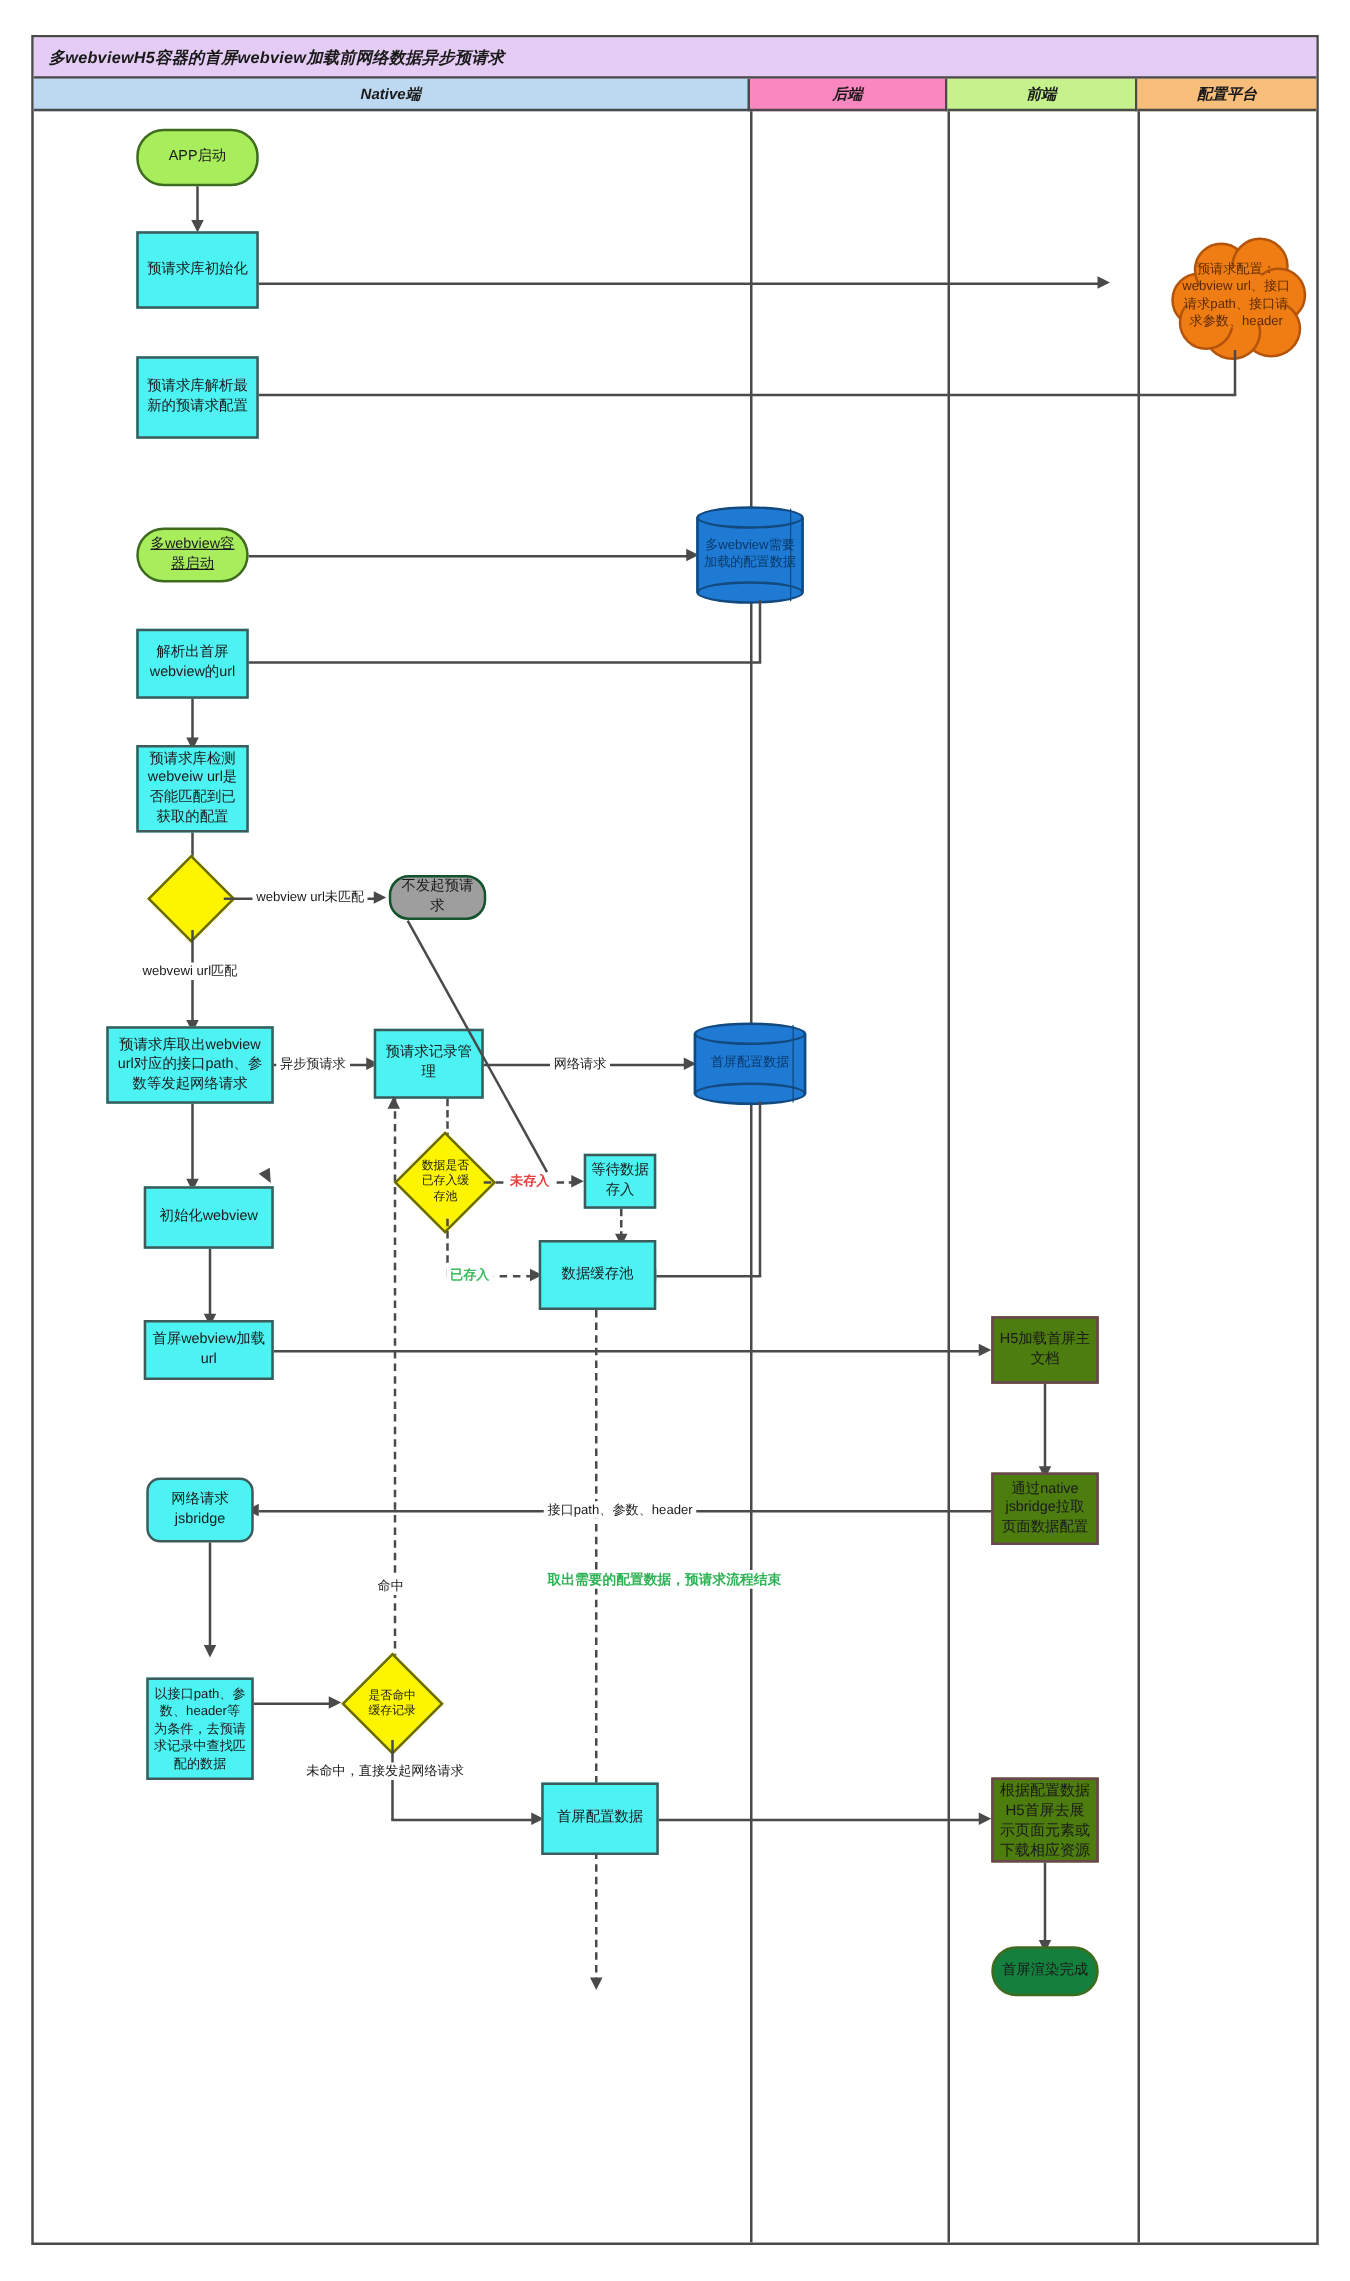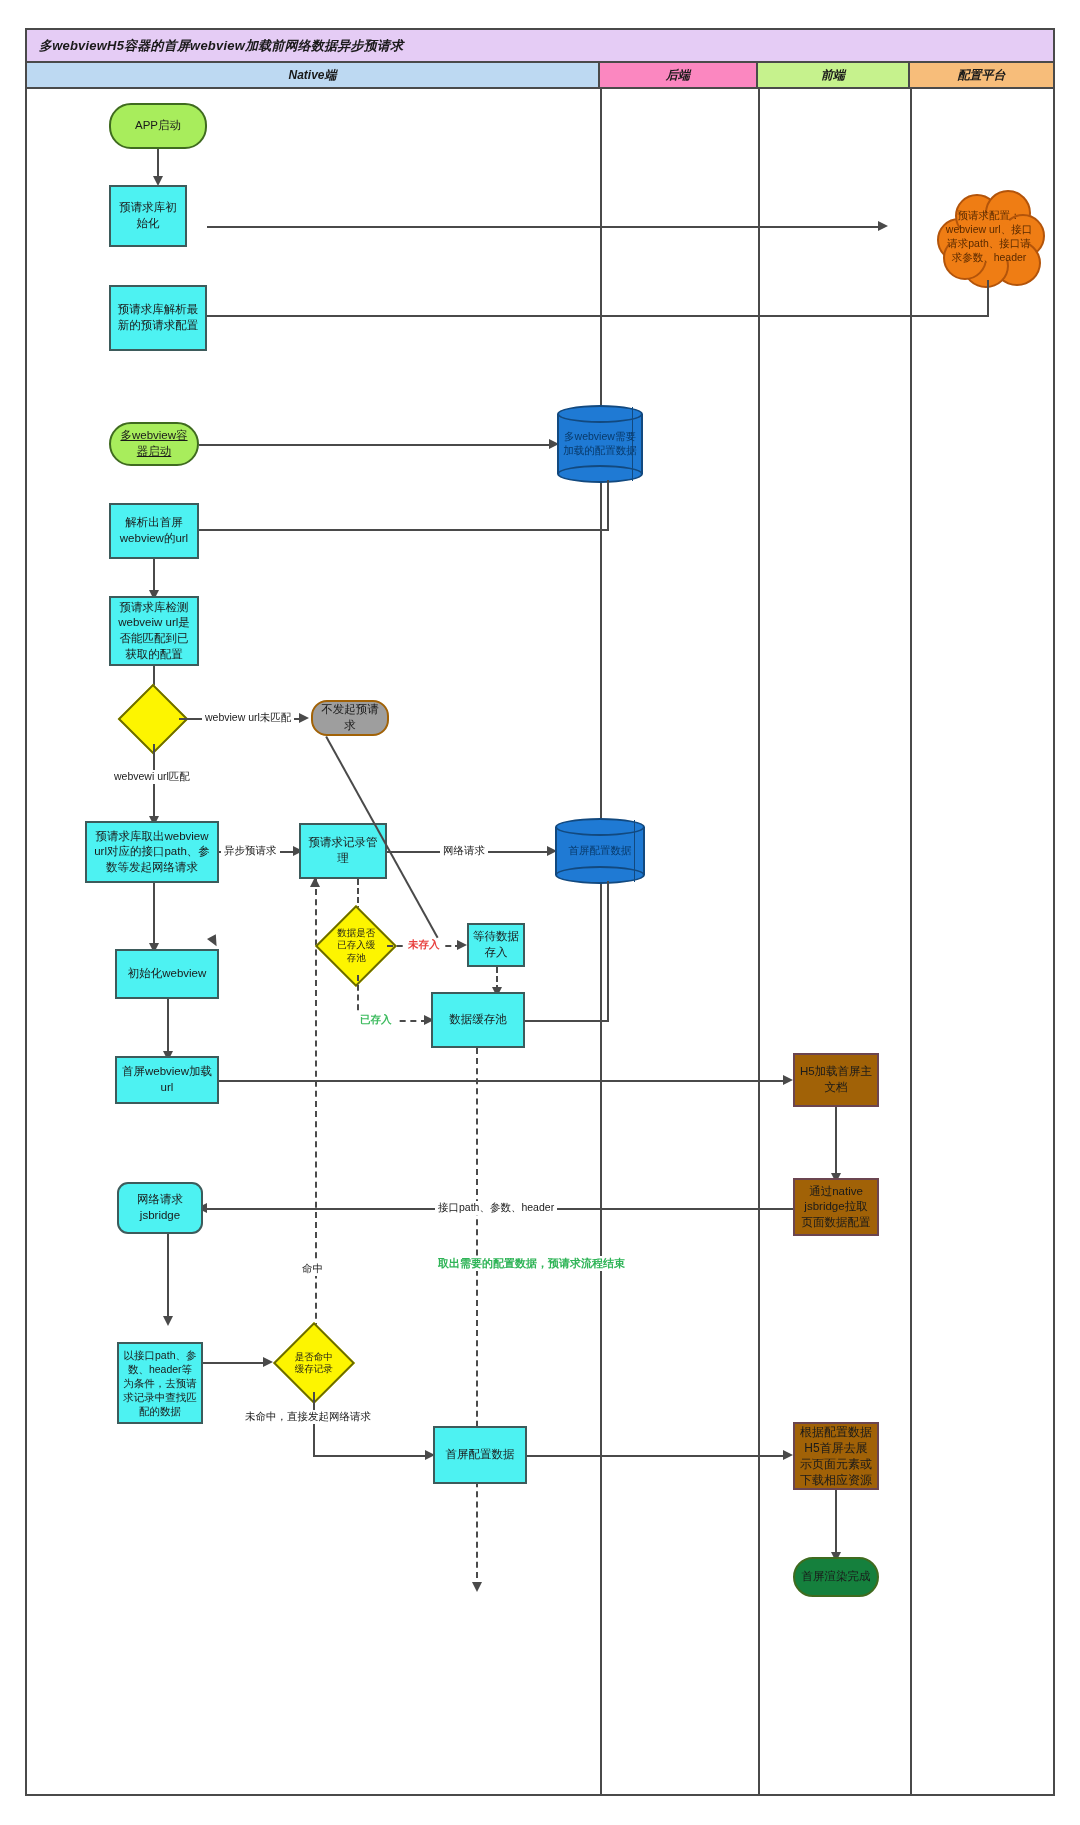--- a/index.html
+++ b/index.html
@@ -6,24 +6,24 @@
   body{font-family:"Liberation Sans","DejaVu Sans",sans-serif;}
   #stage{position:relative;width:1080px;height:1825px;background:#fff;overflow:hidden;}
   #board{position:absolute;left:25px;top:28px;width:1030px;height:1768px;border:2px solid #4a4a4a;background:#fff;box-sizing:border-box;}
   .title-bar{position:absolute;left:0;top:0;width:100%;height:33px;background:#e5ccf5;border-bottom:2px solid #4a4a4a;box-sizing:border-box;display:flex;align-items:center;}
   .title-bar span{font-weight:bold;font-style:italic;font-size:13px;color:#1a1a1a;padding-left:12px;letter-spacing:.2px;}
   .lane-head{position:absolute;top:33px;height:26px;border-right:2px solid #4a4a4a;border-bottom:2px solid #4a4a4a;box-sizing:border-box;display:flex;align-items:center;justify-content:center;}
   .lane-head span{font-weight:bold;font-style:italic;font-size:12px;color:#1a1a1a;}
   .lane-div{position:absolute;top:59px;bottom:0;width:0;border-left:2px solid #4a4a4a;}
   .node{position:absolute;box-sizing:border-box;display:flex;align-items:center;justify-content:center;text-align:center;font-size:11.5px;line-height:1.35;color:#1a1a1a;padding:2px 4px;}
   .rect{border:2px solid #3d5b5b;background:#4df2f2;}
-  .pink{border:2px solid #6b4550;background:#a16207;}
+  .pink{border:2px solid #6b4550;background:#4d7c0f;}
   .term{border:2px solid #3f6b1f;background:#a8ed5c;border-radius:22px;}
   .term-g{border:2px solid #3f6b1f;background:#15803d;border-radius:22px;align-items:center;}
-  .gray{border:2px solid #a16207;background:#9e9e9e;border-radius:16px;}
+  .gray{border:2px solid #14532d;background:#9e9e9e;border-radius:16px;}
   .diamond{background:#fdf500;border:2px solid #6b6b00;transform:rotate(45deg);}
   .diamond > .dtext{transform:rotate(-45deg);display:block;width:150%;text-align:center;font-size:10.5px;line-height:1.3;color:#1a1a1a;}
   .db{position:absolute;}
   .db .cyl-body{position:absolute;left:0;right:0;top:9px;bottom:9px;background:#1f7ad4;border-left:2px solid #12497f;border-right:2px solid #12497f;}
   .db .cyl-top{position:absolute;left:0;right:0;top:0;height:18px;border-radius:50%;background:#1f7ad4;border:2px solid #12497f;box-sizing:border-box;}
   .db .cyl-bot{position:absolute;left:0;right:0;bottom:0;height:18px;border-radius:50%;background:#1f7ad4;border:2px solid #12497f;box-sizing:border-box;}
   .db .cyl-txt{position:absolute;left:0;right:0;top:0;bottom:0;display:flex;align-items:center;justify-content:center;text-align:center;font-size:10.5px;line-height:1.3;color:#083a6b;z-index:3;padding:0 4px;}
   .db .cyl-side{position:absolute;right:10px;top:2px;bottom:2px;width:0;border-left:1.5px solid #12497f;z-index:2;}
   .cloud{position:absolute;}
   .cloud .cbody{position:absolute;left:0;top:0;right:0;bottom:0;}
@@ -70,21 +70,21 @@
     <div class="lane-div" style="left:573px;"></div>
     <div class="lane-div" style="left:731px;"></div>
     <div class="lane-div" style="left:883px;"></div>
 
     <div class="node term" style="left:82px;top:73px;width:98px;height:46px;">
       <span>APP启动</span>
     </div>
     <div class="edge ev" style="left:130px;top:119px;height:29px;"></div>
     <div class="arrow ad" style="left:126px;top:146px;"></div>
 
-    <div class="node rect" style="left:82px;top:155px;width:78px;height:62px;text-align:center;">
+    <div class="node rect" style="left:82px;top:155px;width:98px;height:62px;text-align:center;">
       <span>预请求库初始化</span>
     </div>
 
     <div class="edge eh" style="left:180px;top:196px;width:673px;"></div>
     <div class="arrow ar" style="left:851px;top:191px;"></div>
 
     <div class="cloud" style="left:908px;top:158px;width:108px;height:96px;">
       <div class="cbody">
         <div class="cl" style="left:2px;top:30px;width:40px;height:40px;"></div>
         <div class="cl" style="left:20px;top:6px;width:40px;height:40px;"></div>

